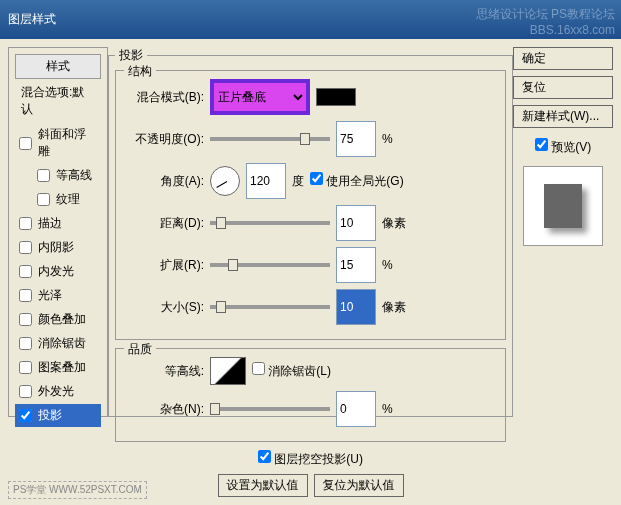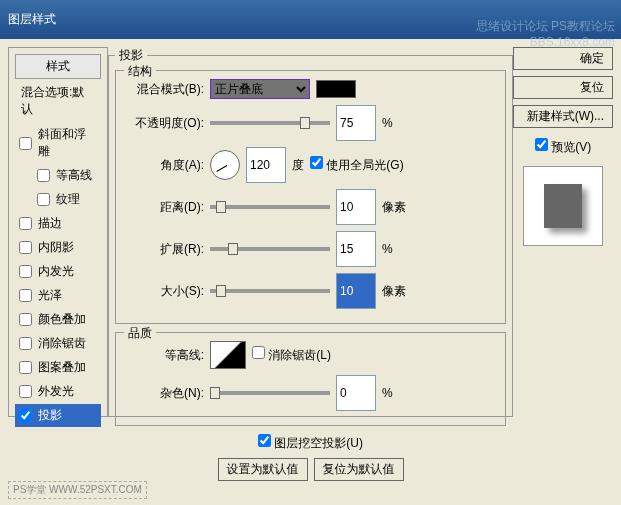--- a/index.html
+++ b/index.html
@@ -1,44 +1,44 @@
 <!DOCTYPE html>
 <html><head>
 <meta charset="utf-8">
 <style>
 * { box-sizing: border-box; margin: 0; padding: 0; font-family: "Microsoft YaHei", SimSun, sans-serif; font-size: 12px; }
 body { background: #ece9d8; width: 621px; height: 505px; overflow: hidden; }
 .titlebar { background: linear-gradient(#3a6ea5, #1e4e8c); color: white; padding: 4px 8px; font-size: 13px; height: 39px; display: flex; align-items: center; justify-content: space-between; }
-.watermark { position: absolute; top: 18px; right: 6px; font-size: 10px; color: #a8c0e0; opacity: 0.6; text-align: right; }
+.watermark { position: absolute; top: 6px; right: 6px; font-size: 10px; color: #a8c0e0; opacity: 0.6; text-align: right; }
 .dialog-body { display: flex; padding: 8px; height: calc(100% - 24px); }
 .left-col { width: 100px; }
 .mid-col { flex: 1; }
 .right-col { width: 100px; display: flex; flex-direction: column; align-items: center; gap: 4px; }
 fieldset { border: 1px solid #999; padding: 6px; }
 legend { padding: 0 4px; }
 .style-header { background: #e8e8e8; border: 1px solid #999; padding: 3px 6px; text-align: center; margin-bottom: 2px; }
 .style-sub { padding: 3px 6px; margin-bottom: 2px; }
 .style-item { display: flex; align-items: center; gap: 4px; padding: 3px 4px; margin-bottom: 1px; cursor: pointer; }
 .style-item.indent { padding-left: 22px; align-items: center; }
 .style-item.selected { background: #316ac5; color: white; }
 .style-item input[type=checkbox] { margin-right: 2px; }
 .group { border: 1px solid #999; margin-bottom: 8px; padding: 8px 10px; position: relative; }
 .group-title { position: absolute; top: -8px; left: 8px; background: #ece9d8; padding: 0 4px; }
 .row { display: flex; align-items: center; margin-bottom: 6px; gap: 6px; }
 .row label.name { width: 78px; text-align: right; }
 .slider { flex: 1; height: 4px; background: #999; position: relative; max-width: 120px; }
 .slider-thumb { position: absolute; top: -4px; width: 10px; height: 12px; background: #ece9d8; border: 1px solid #666; }
 input[type=text].num { width: 40px; height: 36px; padding: 1px 3px; border: 1px solid #7f9db9; }
 input[type=text].num.highlight { background: #316ac5; color: white; }
-select { height: 20px; border: 1px solid #6d28d9; background: #737373; width: 100px; }
+select { height: 36px; border: 4px solid #6d28d9; background: #d946ef; width: 100px; }
 .swatch { width: 40px; height: 18px; background: black; border: 1px solid #666; }
 .angle-dial { width: 30px; height: 30px; border: 1px solid #666; border-radius: 50%; background: white; position: relative; }
 .angle-dial::after { content: ""; position: absolute; width: 12px; height: 1px; background: black; top: 14px; left: 4px; transform-origin: right center; transform: rotate(-30deg); }
 .contour-swatch { width: 36px; height: 28px; border: 1px solid #666; background: linear-gradient(135deg, white 48%, black 52%); }
-.btn { border: 1px solid #666; background: #ece9d8; padding: 2px 8px; cursor: pointer; min-width: 90px; text-align: right; }
+.btn { border: 1px solid #666; background: #ece9d8; padding: 2px 8px; cursor: pointer; min-width: 90px; text-align: left; }
 .right-col .btn { width: 100px; margin-bottom: 2px; }
 .preview-box { width: 80px; height: 80px; border: 1px solid #999; background: white; display: flex; align-items: center; justify-content: center; margin-top: 6px; }
 .preview-shadow { width: 38px; height: 44px; background: #666; box-shadow: 5px 5px 6px rgba(0,0,0,0.4); }
 .bottom-buttons { display: flex; gap: 6px; justify-content: center; margin-top: 4px; }
 .footer-mark { position: absolute; bottom: 6px; left: 8px; font-size: 10px; color: #888; border: 1px dashed #aaa; padding: 1px 4px; }
 </style>
 </head>
 <body>
 
 <div class="titlebar">

